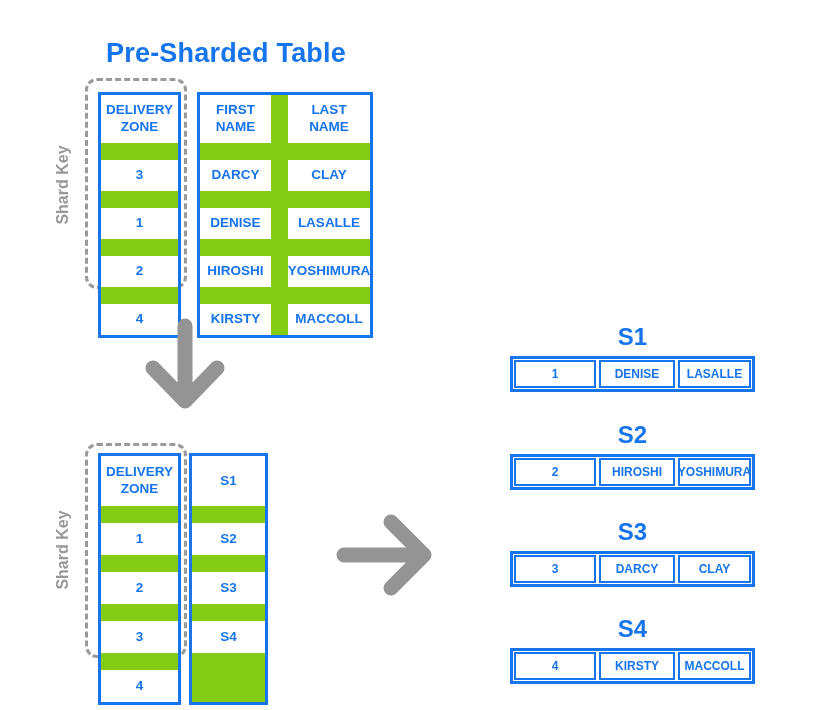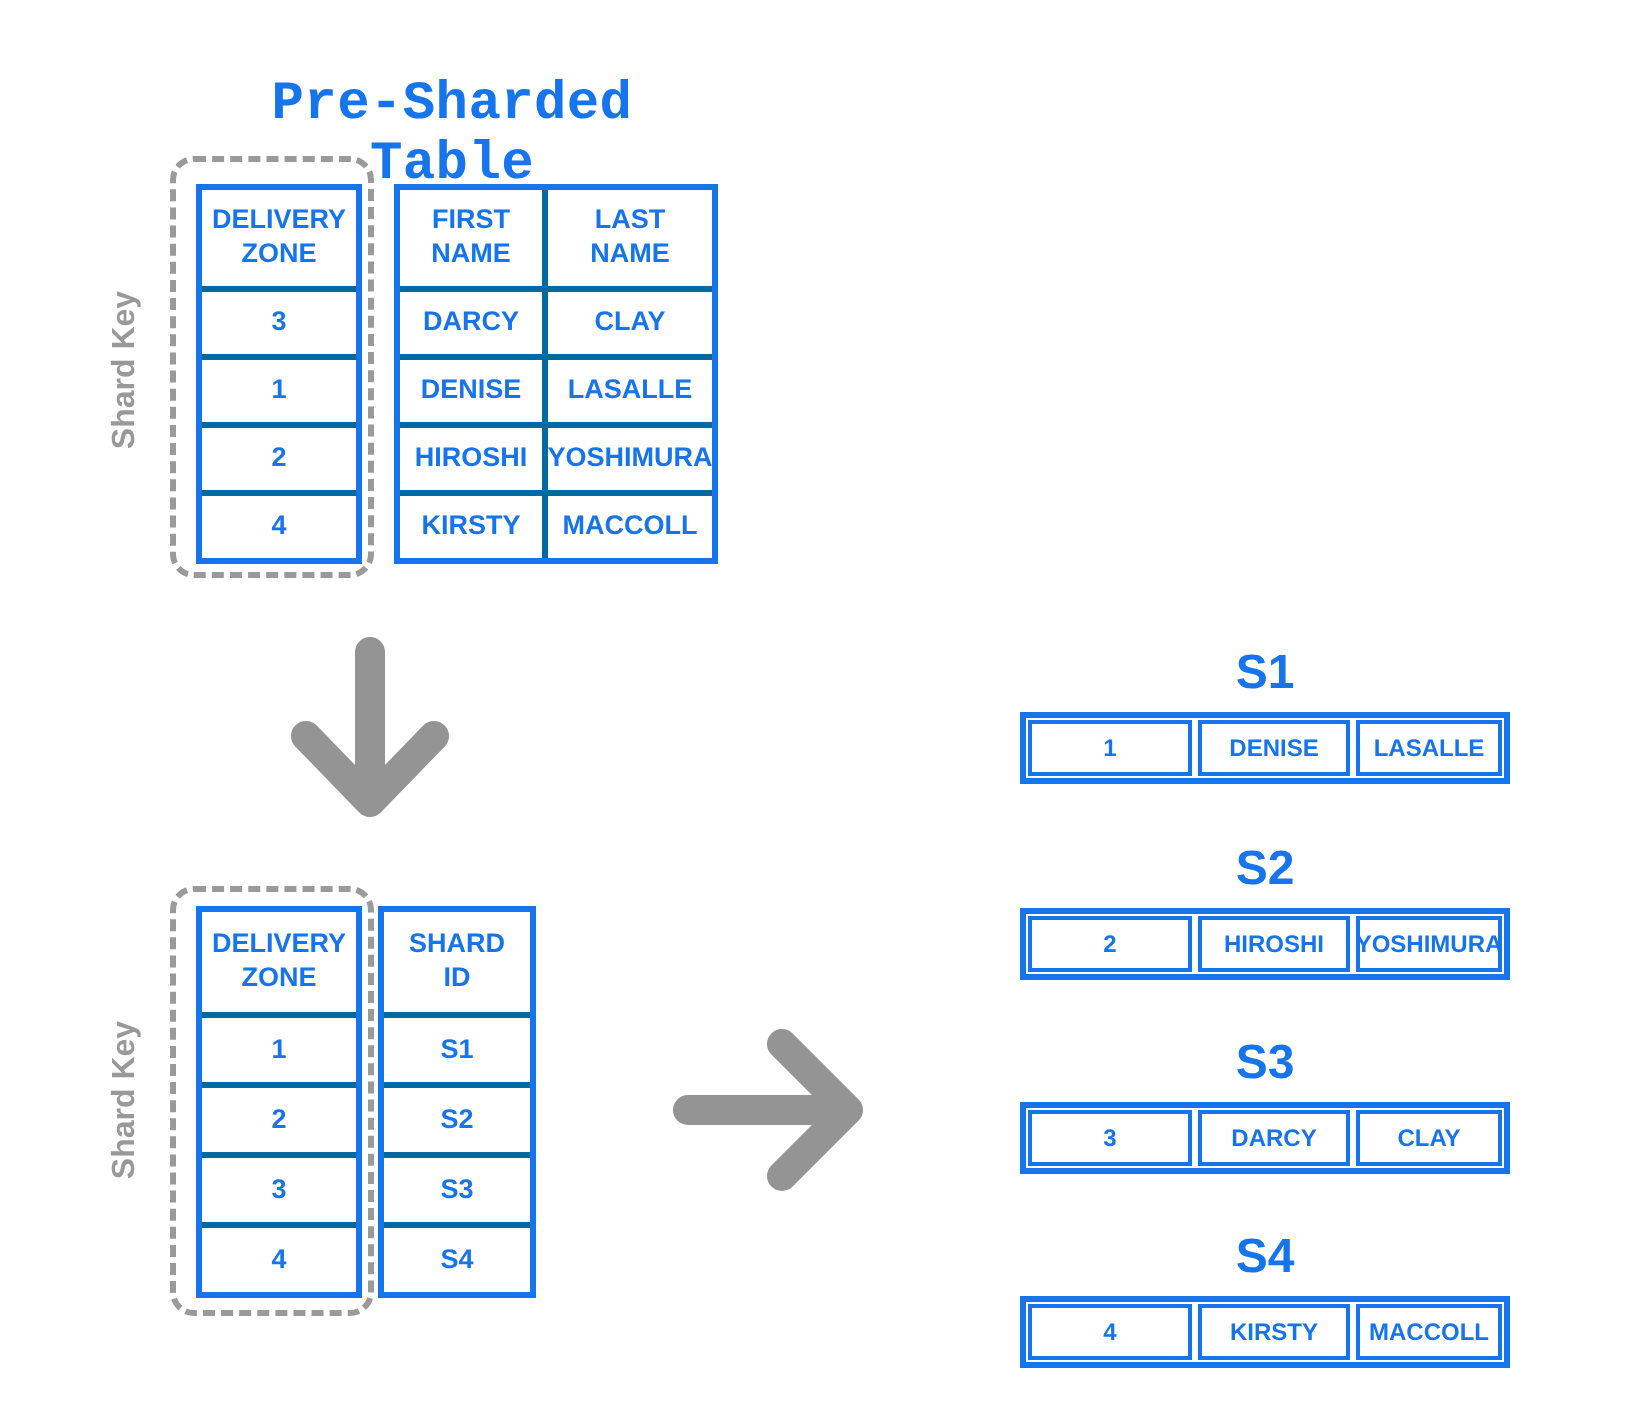--- a/index.html
+++ b/index.html
@@ -2,40 +2,40 @@
 <html><head>
 <meta charset="utf-8">
 <style>
   html,body { margin:0; padding:0; background:#ffffff; }
   .diagram {
     position:relative; width:825px; height:710px; background:#ffffff;
     font-family:"Liberation Sans", sans-serif; font-weight:bold; overflow:hidden;
   }
   .title {
     position:absolute; left:95px; top:38px; width:262px;
-    text-align:center; font-size:27px; color:#1674EC; letter-spacing:0.2px;font-family:Liberation Mono, monospace;
+    text-align:center; font-size:27px; color:#1674EC; letter-spacing:0.2px;
   }
   
   .dashed {
     position:absolute; border:3px dashed #9a9a9a; border-radius:12px;
     box-sizing:border-box; background:transparent;
   }
   .d1 { left:85px; top:78px;  width:102px; height:211px; }
   .d2 { left:85px; top:443px; width:102px; height:215px; }
   
   .shardkey {
     position:absolute; width:160px; height:20px; text-align:center;
     color:#999999; font-size:16px; transform:rotate(-90deg);
     line-height:20px;
   }
   .sk1 { left:-17px; top:175px; }
   .sk2 { left:-17px; top:540px; }
   
   .gridtable {
-    position:absolute; display:grid; gap:3px; background:#0369a1;
+    position:absolute; display:grid; gap:17px; background:#84cc16;
     border:3px solid #1674EC; box-sizing:content-box;
   }
   .cell {
     background:#ffffff; color:#1674EC; font-size:13.5px;
     display:flex; align-items:center; justify-content:center;
     text-align:center; white-space:pre-line; line-height:1.25;
   }
   .t1a { left:98px;  top:92px;  grid-template-columns:77px;       grid-template-rows:48px repeat(4,31px); }
   .t1b { left:197px; top:92px;  grid-template-columns:71px 82px;  grid-template-rows:48px repeat(4,31px); }
   .t2a { left:98px;  top:453px; grid-template-columns:77px;       grid-template-rows:50px repeat(4,32px); }
@@ -106,22 +106,20 @@
   <div class="gridtable t2a">
     <div class="cell">DELIVERY
 ZONE</div>
     <div class="cell">1</div>
     <div class="cell">2</div>
     <div class="cell">3</div>
     <div class="cell">4</div>
   </div>
 
   <div class="gridtable t2b">
-    <div class="cell">SHARD
-ID</div>
     <div class="cell">S1</div>
     <div class="cell">S2</div>
     <div class="cell">S3</div>
     <div class="cell">S4</div>
   </div>
 
   <svg class="arrow arrow-right" width="100" height="90" viewBox="0 0 100 90">
     <path d="M8 45 L70 45 M55 12 L88 45 L55 78"></path>
   </svg>
 

